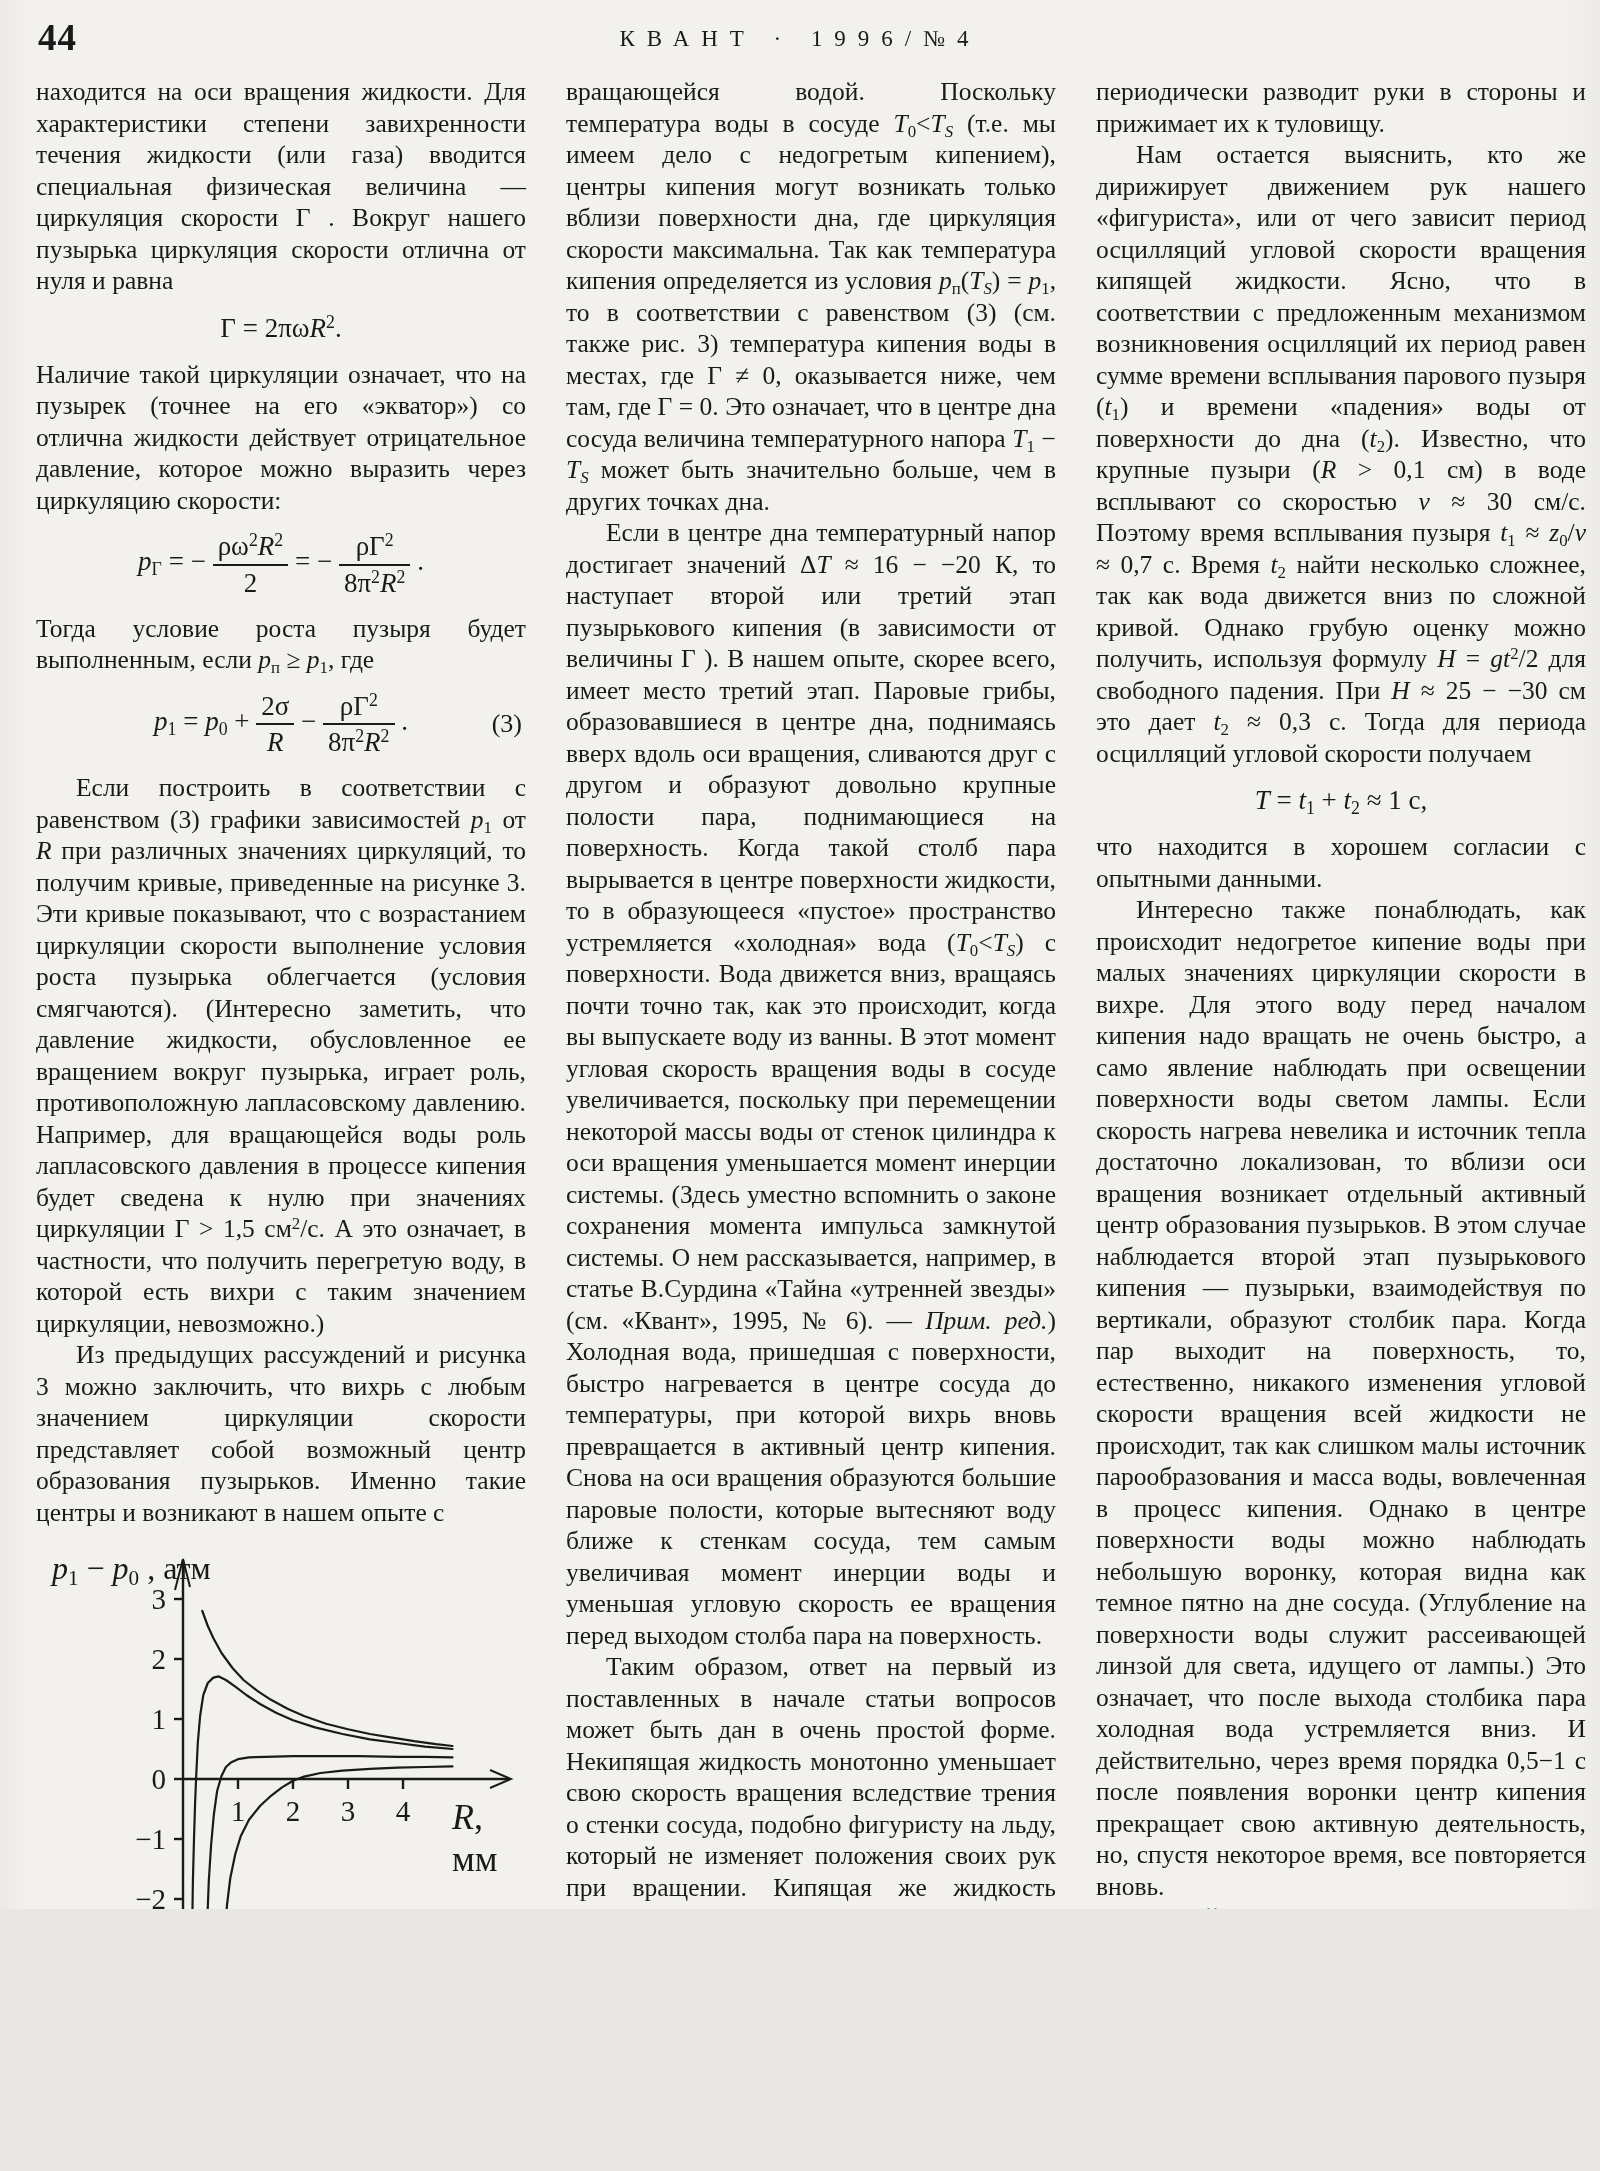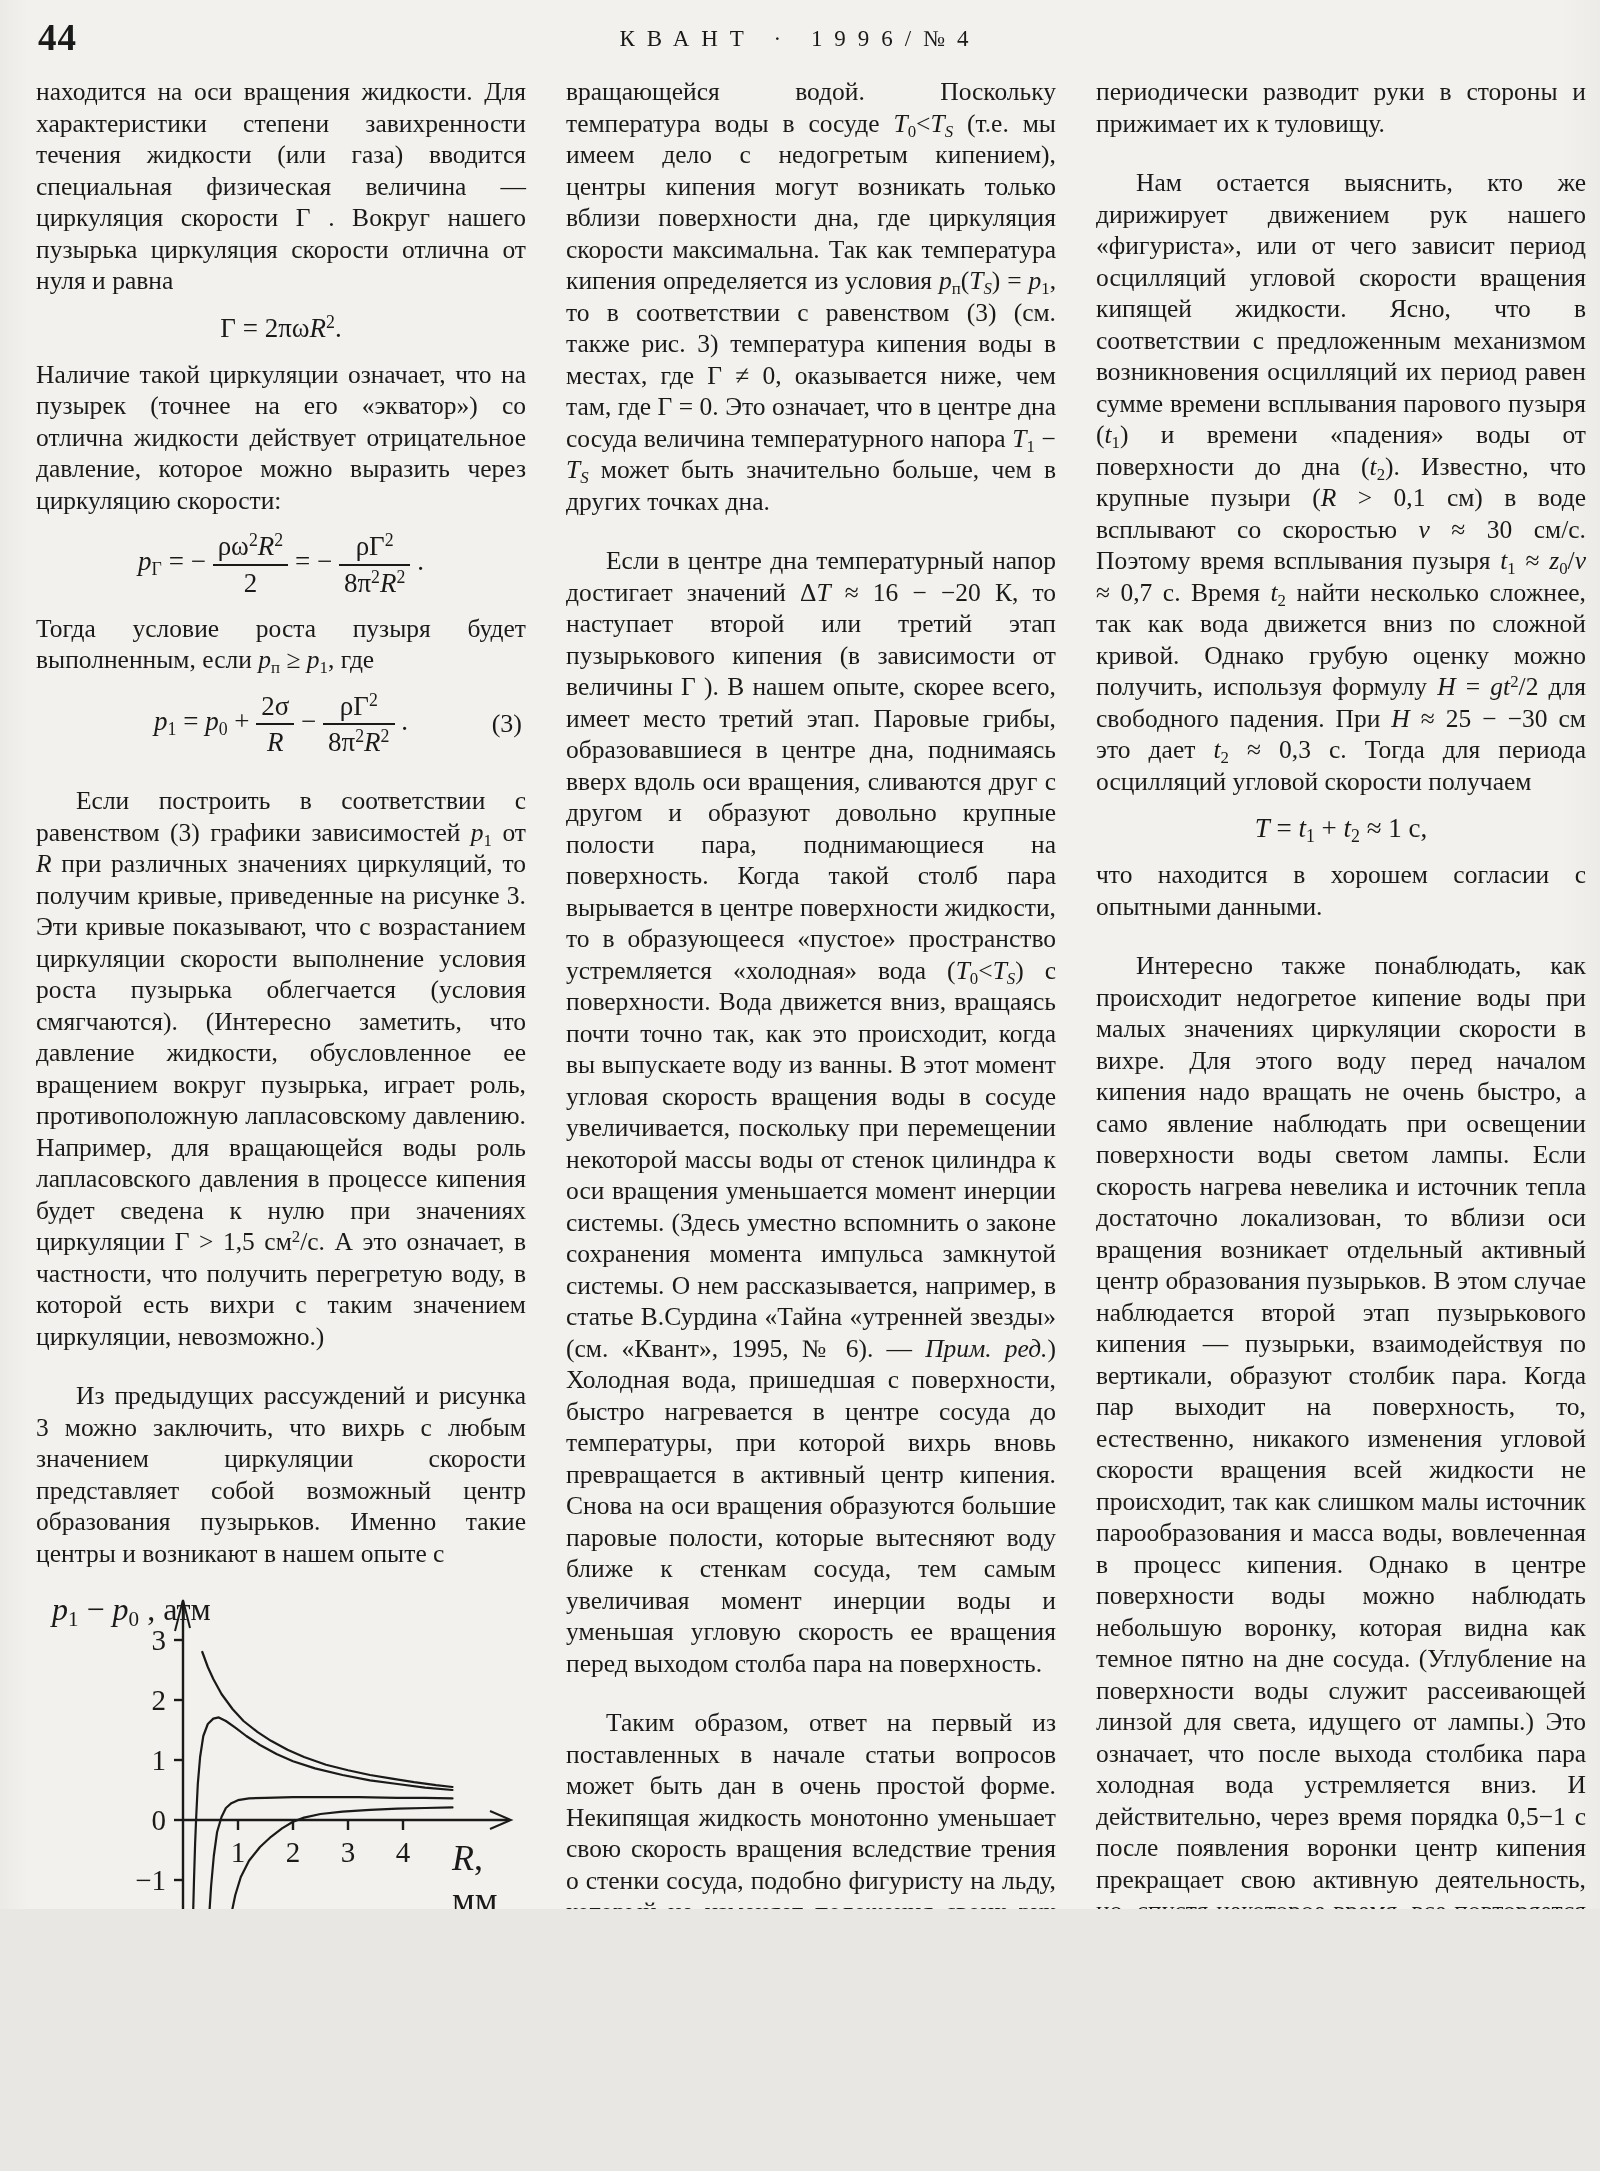--- a/index.html
+++ b/index.html
@@ -7,21 +7,21 @@
   .page{position:relative;width:1600px;height:1909px;background:#f2f1ed;overflow:hidden;
         background-image:linear-gradient(90deg,#ebeae6 0,#f2f1ed 28px,#f2f1ed 1560px,#ecebe7 1600px),
                          linear-gradient(#f2f1ed 0,#f2f1ed 2120px,#e9e8e3 2171px);}
   
   .pagenum{position:absolute;left:38px;top:16px;font-size:37px;font-weight:600;letter-spacing:1px;}
   .journal{position:absolute;left:0;right:0;top:26px;text-align:center;font-size:23px;letter-spacing:0.52em;font-weight:500;}
   
   .columns{position:absolute;left:36px;top:76px;width:1522px;display:grid;grid-template-columns:490px 490px 490px;column-gap:40px;}
   .col{width:490px;}
   p{margin:0;font-size:25.5px;line-height:31.5px;text-align:justify;}
-  p.indent{text-indent:40px;margin-top:28px;}
+  p.indent{text-indent:40px;}
   p.cont,p.noindent{text-indent:0;}
   sub,sup{font-size:66%;line-height:0;}
   sub{vertical-align:-0.28em;}
   sup{vertical-align:0.5em;}
   i{font-style:italic;}
   
   .formula{position:relative;text-align:center;font-size:27px;margin:15px 0 15px;line-height:1.2;}
   .frac{display:inline-block;vertical-align:middle;text-align:center;line-height:1.12;}
   .frac .num{display:block;border-bottom:2px solid #1a1a1a;padding:0 5px 2px;}
   .frac .den{display:block;padding:2px 5px 0;}

